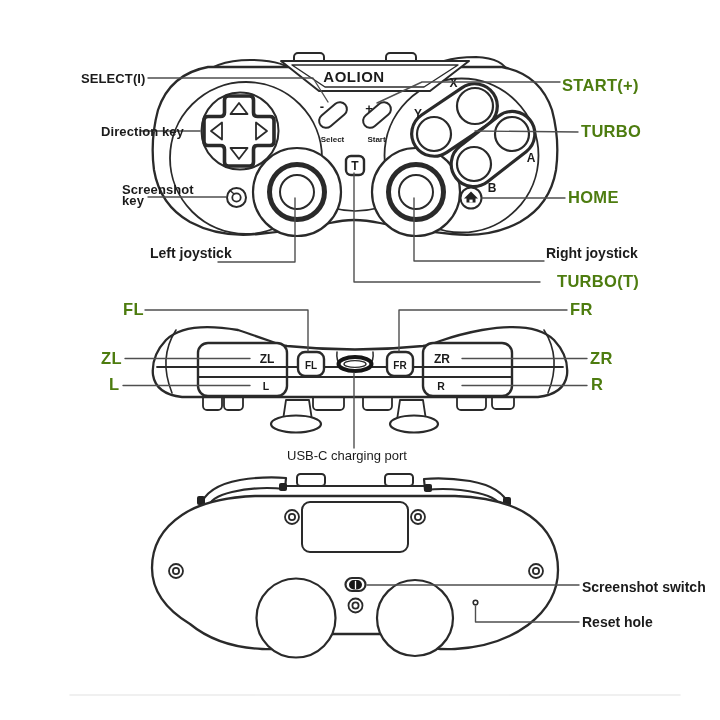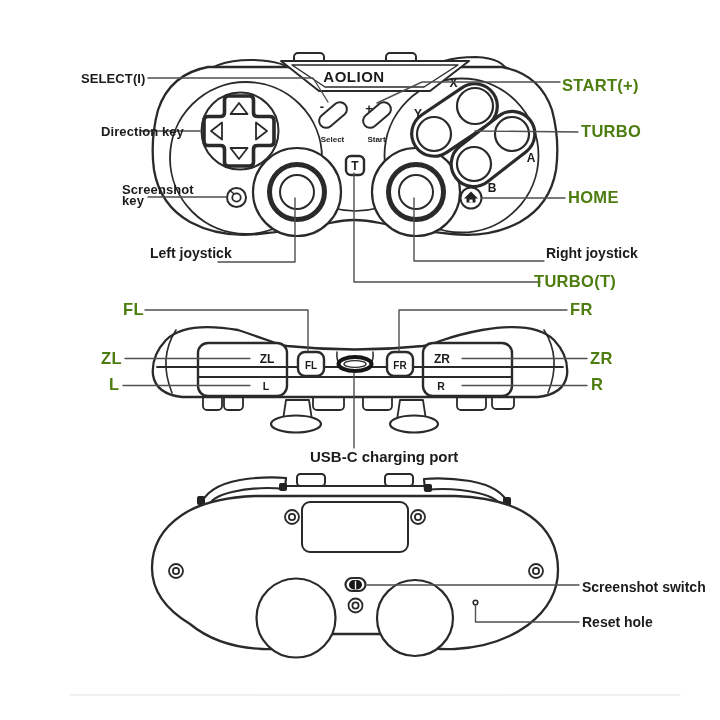--- a/index.html
+++ b/index.html
@@ -2,21 +2,21 @@
 <html><head>
 <meta charset="utf-8">
 <style>
   html,body{margin:0;padding:0;background:#fff;}
   .stage{position:relative;width:720px;height:720px;background:#ffffff;overflow:hidden;
          font-family:"Liberation Sans", sans-serif;color:#1b1b1b;}
   .stage svg{position:absolute;left:0;top:0;font-family:"Liberation Sans", sans-serif;}
   .lbl{position:absolute;white-space:nowrap;color:#1b1b1b;}
   .lbl-xs{font-size:13px;font-weight:bold;letter-spacing:.1px;margin-left:27px;}
   .lbl-sm{font-size:14px;font-weight:bold;}
-  .lbl-md{font-size:15px;font-weight:bold;margin-left:23px;}
+  .lbl-md{font-size:13px;font-weight:normal;}
   .lbl-lg{font-size:16.5px;font-weight:600;letter-spacing:.3px;color:#4d7c0f;}
   .wrap{white-space:normal;line-height:11px;}
   .ra{text-align:right;}
 </style>
 </head>
 <body>
 
 <div class="stage">
 
   <svg width="720" height="720" viewBox="0 0 720 720">
@@ -218,21 +218,21 @@
   </svg>
 
   <div class="lbl lbl-xs ra" style="left:54px;top:71px;width:52px;">SELECT(I)</div>
   <div class="lbl lbl-xs ra" style="left:74px;top:124px;width:72px;text-align:right;">Direction key</div>
   <div class="lbl lbl-xs wrap" style="left:95px;top:184px;width:58px;">Screenshot key</div>
   <div class="lbl lbl-sm" style="left:150px;top:245px;">Left joystick</div>
   <div class="lbl lbl-lg" style="left:562px;top:76px;">START(+)</div>
   <div class="lbl lbl-lg" style="left:581px;top:122px;">TURBO</div>
   <div class="lbl lbl-lg" style="left:568px;top:188px;">HOME</div>
   <div class="lbl lbl-sm" style="left:546px;top:245px;">Right joystick</div>
-  <div class="lbl lbl-lg" style="left:534px;top:272px;">TURBO(T)</div>
+  <div class="lbl lbl-lg" style="left:557px;top:272px;">TURBO(T)</div>
 
   <div class="lbl lbl-lg" style="left:123px;top:300px;">FL</div>
   <div class="lbl lbl-lg" style="left:570px;top:300px;">FR</div>
   <div class="lbl lbl-lg" style="left:101px;top:349px;">ZL</div>
   <div class="lbl lbl-lg" style="left:109px;top:375px;">L</div>
   <div class="lbl lbl-lg" style="left:590px;top:349px;">ZR</div>
   <div class="lbl lbl-lg" style="left:591px;top:375px;">R</div>
   <div class="lbl lbl-md" style="left:287px;top:448px;">USB-C charging port</div>
 
   <div class="lbl lbl-sm" style="left:582px;top:579px;">Screenshot switch</div>

